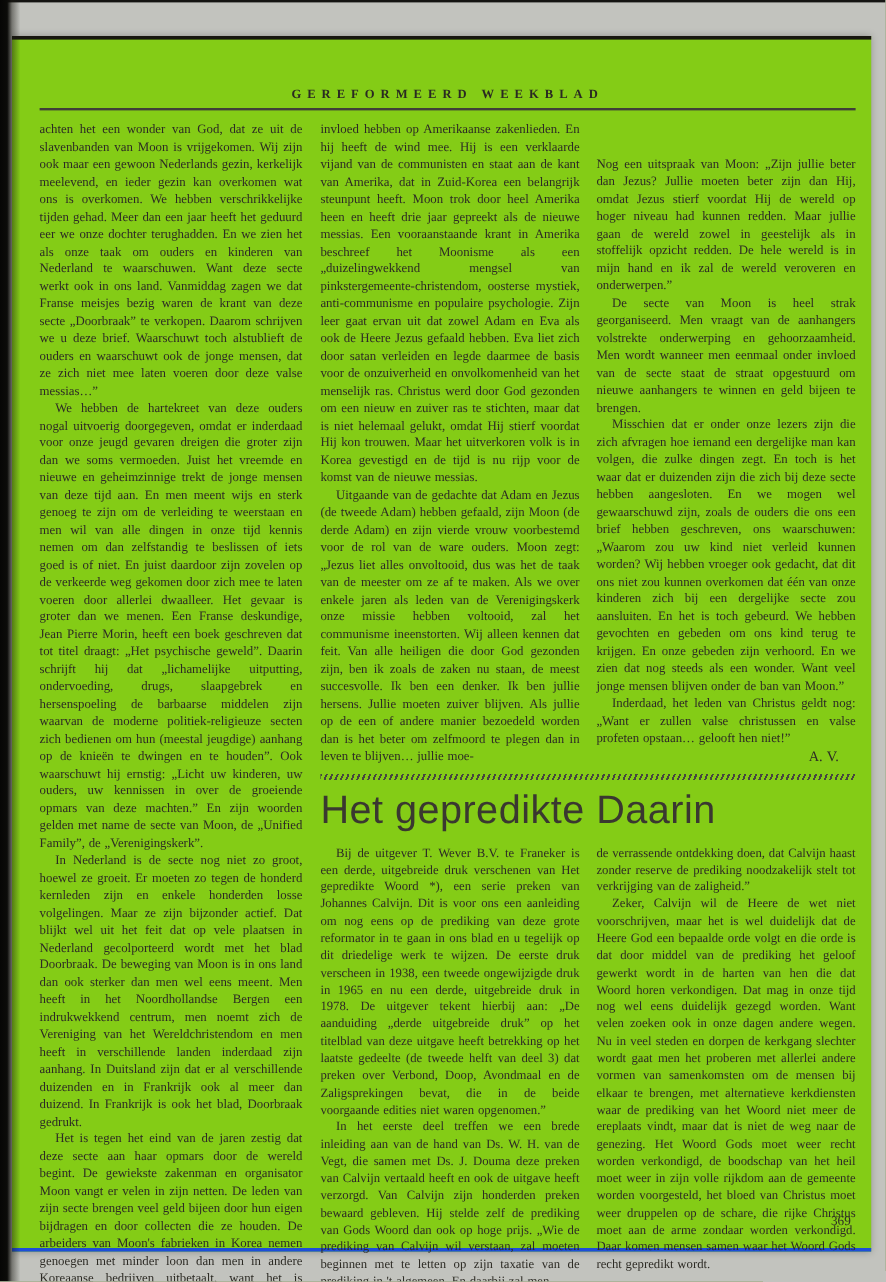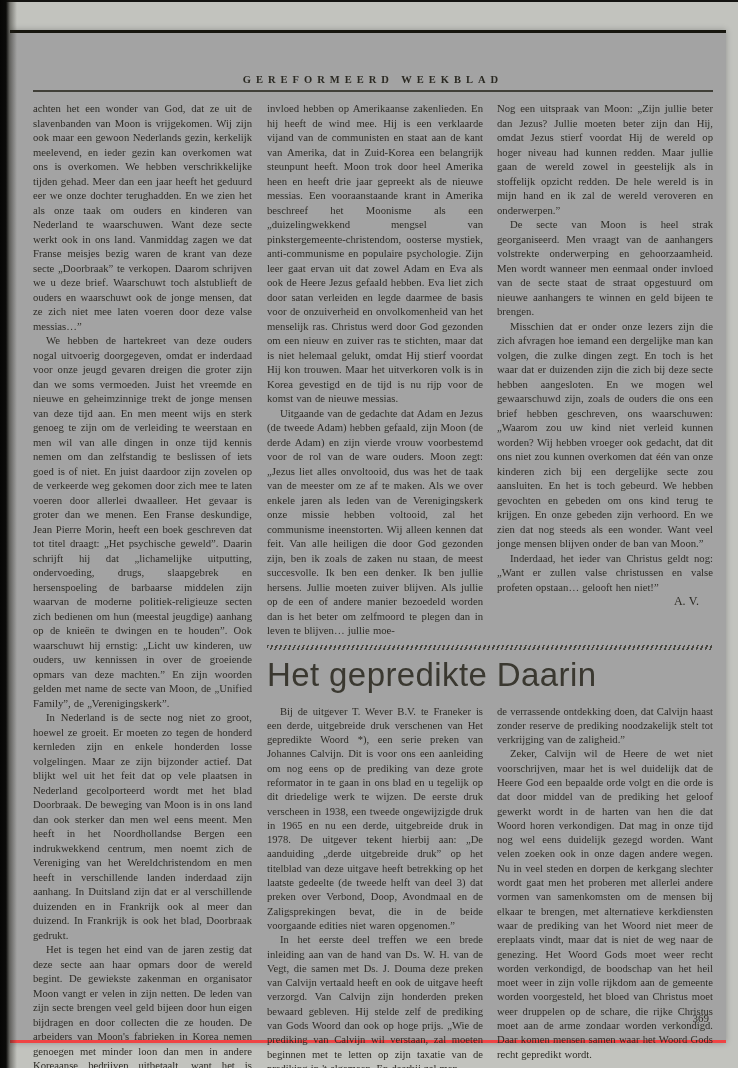--- a/index.html
+++ b/index.html
@@ -4,42 +4,42 @@
 <style>
   html,body { margin:0; padding:0; background:#a9aaa5; }
   .scan {
     position:relative; width:738px; height:1068px; overflow:hidden;
     background:#c2c3be;
     font-family:"Liberation Serif", serif;
   }
   .top-edge-line { position:absolute; top:0; left:0; width:738px; height:2px; background:#141412; }
   .page {
     position:absolute; left:10px; top:30px; width:716px; height:1013px;
-    background:#a3a3a3; box-sizing:border-box;
-    border-top:3px solid #17160f; border-bottom:3px solid #ef4444;
+    background:#84cc16; box-sizing:border-box;
+    border-top:3px solid #17160f; border-bottom:3px solid #1d4ed8;
     box-shadow:0 0 6px rgba(0,0,0,0.25);
   }
   .spine {
     position:absolute; left:0; top:0; width:17px; height:100%;
     background:linear-gradient(90deg, #060605 0px, #0b0b09 6px, rgba(25,24,18,0.45) 10px, rgba(25,24,18,0.0) 17px);
   }
   .content { position:absolute; left:23px; top:0; width:680px; }
   .masthead {
     margin-top:41px; text-align:center;
     font-size:10.5px; font-weight:bold; letter-spacing:5px; color:#2a2922;
   }
   .masthead-rule { height:2px; background:#403f38; margin:5px 0 9px 0; }
   .body-row { display:flex; gap:15px; }
   .col {
     font-size:10.7px; line-height:14.5px; text-align:justify;
     color:#2d2b25; word-spacing:0.5px;
   }
   .col-left { width:219px; }
   .right-area { width:446px; }
-  .top-cols { display:flex; gap:14px; min-height:487px; }
+  .top-cols { display:flex; gap:14px; min-height:487px;align-items:flex-end; }
   .top-cols .col, .bottom-cols .col { width:216px; }
   .col p.para { margin:0; text-indent:13px; }
   .col.cont p.para:first-child { text-indent:0; }
   .signature { text-align:right; padding-right:14px; font-size:12px; line-height:15px; color:#2d2b25; }
   .rope-divider {
     height:5px; margin:7px 0 6px 0;
     background:repeating-linear-gradient(112deg, #47463f 0px, #47463f 1.6px, rgba(0,0,0,0) 1.6px, rgba(0,0,0,0) 4.2px);
   }
   .article-title {
     font-family:"Liberation Sans", sans-serif; font-weight:400;
@@ -76,21 +76,21 @@
           <div class="top-cols">
             <div class="col cont">
                 <p class="para">invloed hebben op Amerikaanse zakenlieden. En hij heeft de wind mee. Hij is een verklaarde vijand van de communisten en staat aan de kant van Amerika, dat in Zuid-Korea een belangrijk steunpunt heeft. Moon trok door heel Amerika heen en heeft drie jaar gepreekt als de nieuwe messias. Een vooraanstaande krant in Amerika beschreef het Moonisme als een „duizelingwekkend mengsel van pinkstergemeente-christendom, oosterse mystiek, anti-communisme en populaire psychologie. Zijn leer gaat ervan uit dat zowel Adam en Eva als ook de Heere Jezus gefaald hebben. Eva liet zich door satan verleiden en legde daarmee de basis voor de onzuiverheid en onvolkomenheid van het menselijk ras. Christus werd door God gezonden om een nieuw en zuiver ras te stichten, maar dat is niet helemaal gelukt, omdat Hij stierf voordat Hij kon trouwen. Maar het uitverkoren volk is in Korea gevestigd en de tijd is nu rijp voor de komst van de nieuwe messias.</p>
                 <p class="para">Uitgaande van de gedachte dat Adam en Jezus (de tweede Adam) hebben gefaald, zijn Moon (de derde Adam) en zijn vierde vrouw voorbestemd voor de rol van de ware ouders. Moon zegt: „Jezus liet alles onvoltooid, dus was het de taak van de meester om ze af te maken. Als we over enkele jaren als leden van de Verenigingskerk onze missie hebben voltooid, zal het communisme ineenstorten. Wij alleen kennen dat feit. Van alle heiligen die door God gezonden zijn, ben ik zoals de zaken nu staan, de meest succesvolle. Ik ben een denker. Ik ben jullie hersens. Jullie moeten zuiver blijven. Als jullie op de een of andere manier bezoedeld worden dan is het beter om zelfmoord te plegen dan in leven te blijven… jullie moe-</p>
               </div>
             <div class="col cont">
               <div>
                   <p class="para">Nog een uitspraak van Moon: „Zijn jullie beter dan Jezus? Jullie moeten beter zijn dan Hij, omdat Jezus stierf voordat Hij de wereld op hoger niveau had kunnen redden. Maar jullie gaan de wereld zowel in geestelijk als in stoffelijk opzicht redden. De hele wereld is in mijn hand en ik zal de wereld veroveren en onderwerpen.”</p>
                   <p class="para">De secte van Moon is heel strak georganiseerd. Men vraagt van de aanhangers volstrekte onderwerping en gehoorzaamheid. Men wordt wanneer men eenmaal onder invloed van de secte staat de straat opgestuurd om nieuwe aanhangers te winnen en geld bijeen te brengen.</p>
                   <p class="para">Misschien dat er onder onze lezers zijn die zich afvragen hoe iemand een dergelijke man kan volgen, die zulke dingen zegt. En toch is het waar dat er duizenden zijn die zich bij deze secte hebben aangesloten. En we mogen wel gewaarschuwd zijn, zoals de ouders die ons een brief hebben geschreven, ons waarschuwen: „Waarom zou uw kind niet verleid kunnen worden? Wij hebben vroeger ook gedacht, dat dit ons niet zou kunnen overkomen dat één van onze kinderen zich bij een dergelijke secte zou aansluiten. En het is toch gebeurd. We hebben gevochten en gebeden om ons kind terug te krijgen. En onze gebeden zijn verhoord. En we zien dat nog steeds als een wonder. Want veel jonge mensen blijven onder de ban van Moon.”</p>
-                  <p class="para">Inderdaad, het ieder van Christus geldt nog: „Want er zullen valse christussen en valse profeten opstaan… gelooft hen niet!”</p>
+                  <p class="para">Inderdaad, het leden van Christus geldt nog: „Want er zullen valse christussen en valse profeten opstaan… gelooft hen niet!”</p>
                 </div>
               <div class="signature">A. V.</div>
             </div>
           </div>
 
           <div class="rope-divider"></div>
 
           <h1 class="article-title">Het gepredikte Daarin</h1>
 
           <div class="bottom-cols">

